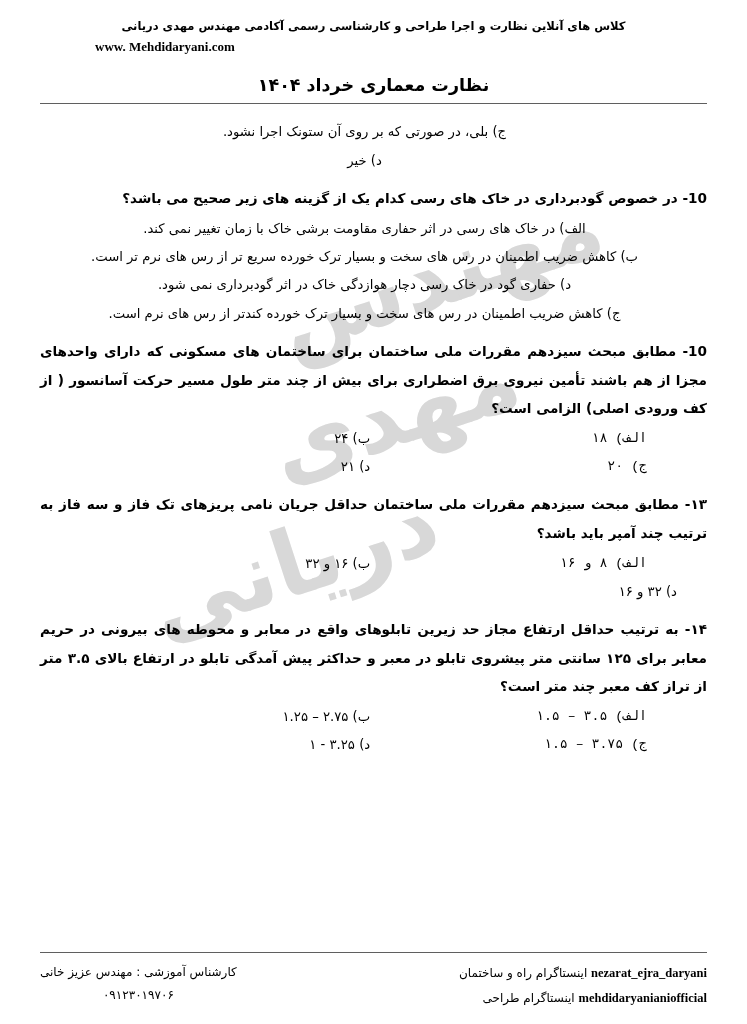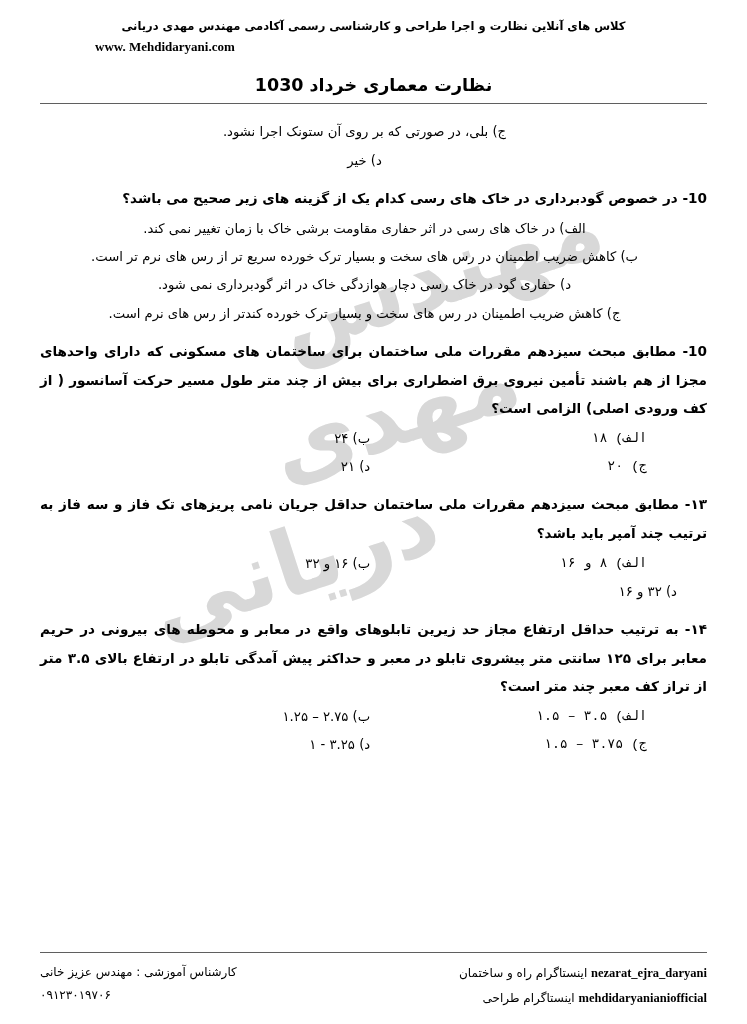--- a/index.html
+++ b/index.html
@@ -153,21 +153,21 @@
   }
   .footer-row {
     display: flex;
     flex-direction: row-reverse;
     justify-content: space-between;
     align-items: flex-start;
     direction: rtl;
     margin-top: 8px;
   }
   .footer-right {
-    text-align: left;
+    text-align: center;
     font-size: 12px;
     line-height: 1.9;
   }
   .footer-left {
     text-align: right;
     font-size: 12px;
     line-height: 1.95;
     direction: rtl;
   }
   .ltr {
@@ -190,21 +190,21 @@
     <span class="wm-1">مهندس</span>
     <span class="wm-2">مهدی</span>
     <span class="wm-3">دریانی</span>
   </div>
 
   <div class="header-block">
     <div class="header-line1">کلاس های آنلاین نظارت و اجرا طراحی و کارشناسی رسمی آکادمی مهندس مهدی دریانی</div>
     <div class="header-site">www. Mehdidaryani.com</div>
   </div>
 
-  <div class="doc-title">نظارت معماری خرداد 1030</div>
+  <div class="doc-title">نظارت معماری خرداد ۱۴۰۴</div>
   <hr class="rule">
 
   <div class="content">
 
     <p class="opt-line">ج) بلی، در صورتی که بر روی آن ستونک اجرا نشود.</p>
     <p class="opt-line">د) خیر</p>
 
     <p class="q-stem">10- در خصوص گودبرداری در خاک های رسی کدام یک از گزینه های زیر صحیح می باشد؟</p>
     <p class="opt-line">الف) در خاک های رسی در اثر حفاری مقاومت برشی خاک با زمان تغییر نمی کند.</p>
     <p class="opt-line">ب) کاهش ضریب اطمینان در رس های سخت و بسیار ترک خورده سریع تر از رس های نرم تر است.</p>

